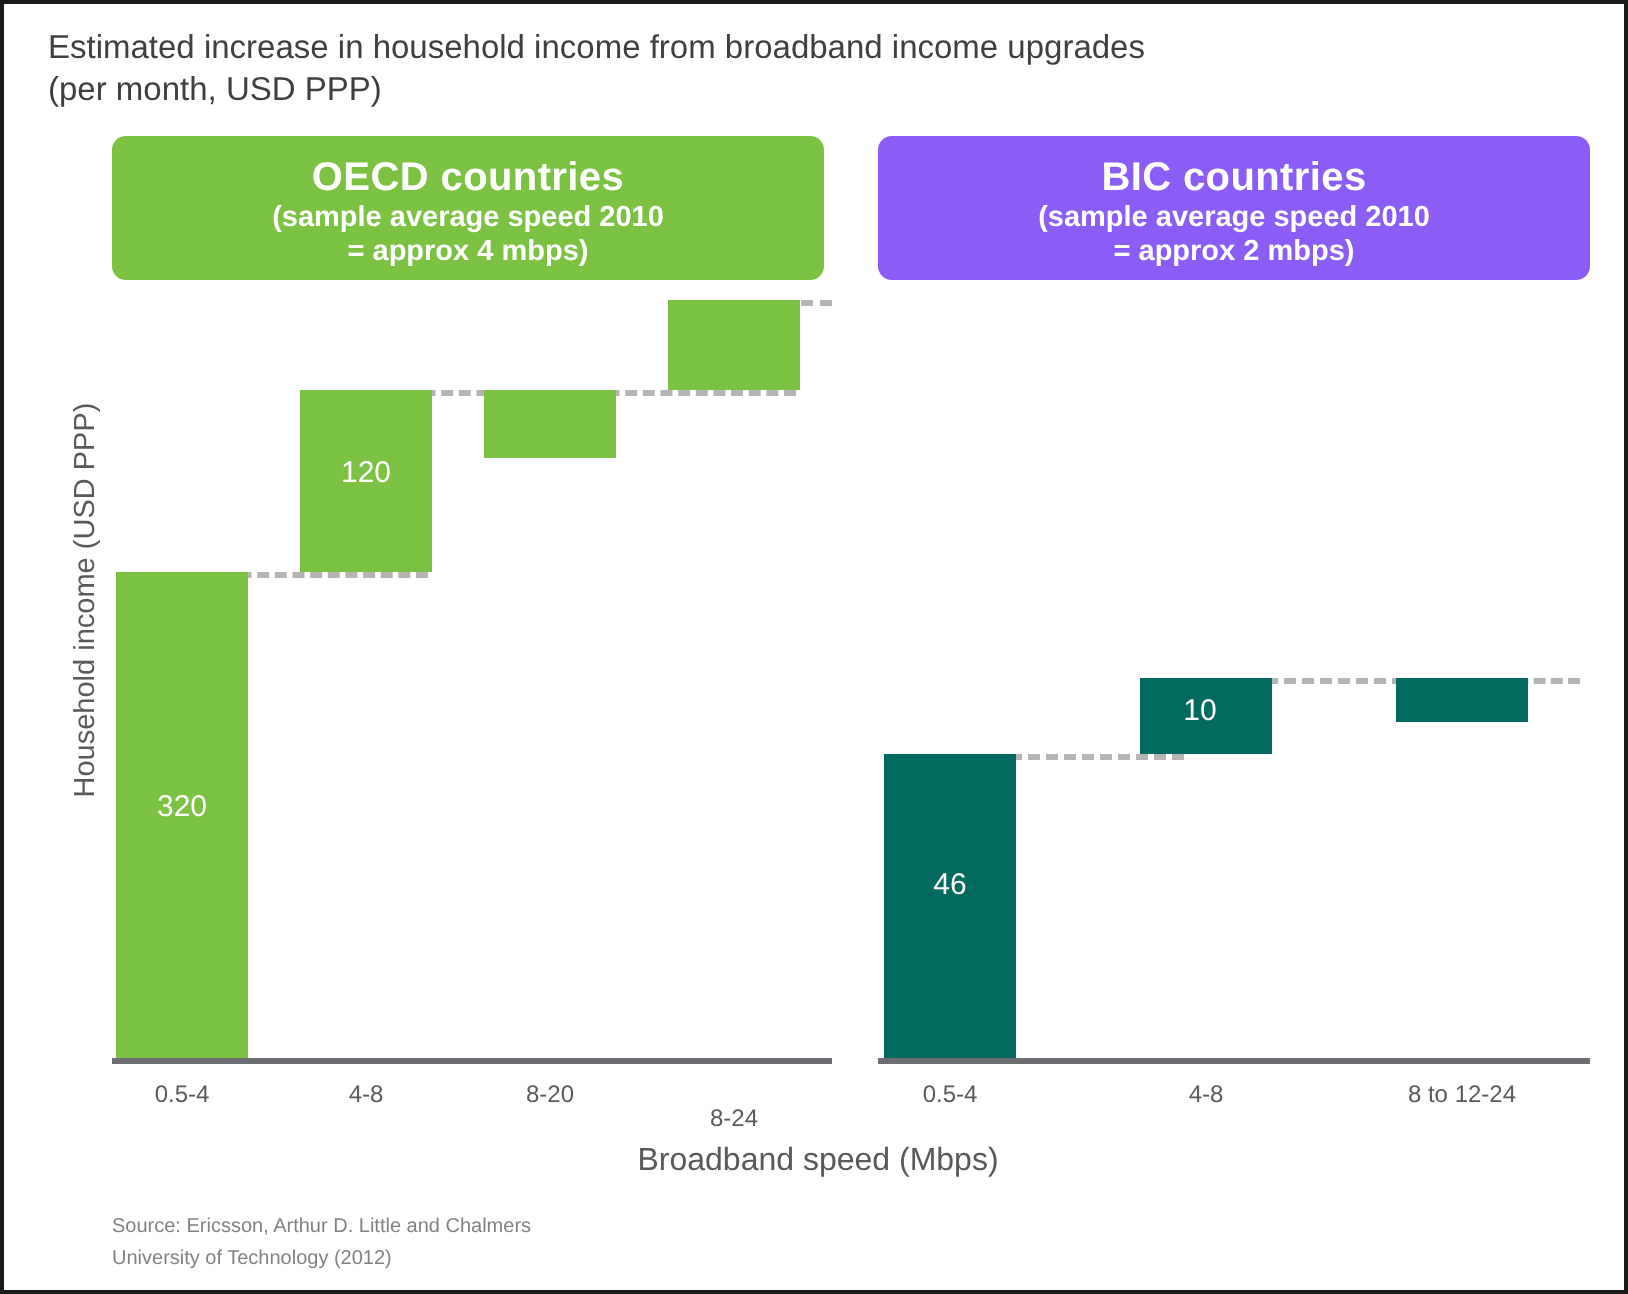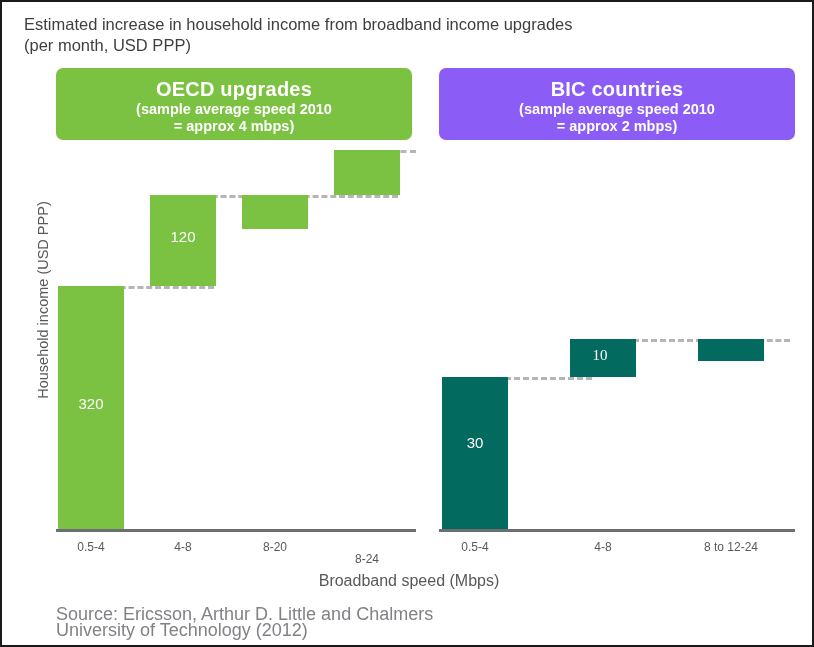--- a/index.html
+++ b/index.html
@@ -69,21 +69,21 @@
     width:814px;
     text-align:center;
     font-size:16px;
     color:#58595b;
   }
 
   
   #source{
     position:absolute;
     left:54px; top:604px;
-    font-size:18px;
+    font-size:10px;
     line-height:16px;
     color:#808285;
     white-space:pre-line;
   }
 
   
   #plot{
     position:absolute;
     left:0; top:0;
     width:814px; height:647px;
@@ -117,21 +117,21 @@
 </style>
 </head>
 <body>
 
 <div id="page">
 
   <div id="title">Estimated increase in household income from broadband income upgrades
 (per month, USD PPP)</div>
 
   <div class="banner" id="banner-oecd">
-    <div class="bn-title">OECD upgrades</div>
+    <div class="bn-title">OECD countries</div>
     <div class="bn-sub">(sample average speed 2010
 = approx 4 mbps)</div>
   </div>
 
   <div class="banner" id="banner-bic">
     <div class="bn-title">BIC countries</div>
     <div class="bn-sub">(sample average speed 2010
 = approx 2 mbps)</div>
   </div>
 
@@ -154,22 +154,22 @@
     <div class="bar-label" style="left:148px; top:226px; width:66px;">120</div>
 
     <div class="connector" style="left:440px; top:375px; width:150px;"></div>
     <div class="connector" style="left:568px; top:337px; width:150px;"></div>
     <div class="connector" style="left:696px; top:337px; width:92px;"></div>
 
     <div class="bar" style="left:440px; top:375px; width:66px; height:152px; background:#036a5f;"></div>
     <div class="bar" style="left:568px; top:337px; width:66px; height:38px;  background:#036a5f;"></div>
     <div class="bar" style="left:696px; top:337px; width:66px; height:22px;  background:#036a5f;"></div>
 
-    <div class="bar-label" style="left:440px; top:432px; width:66px;">30</div>
-    <div class="bar-label" style="left:568px; top:345px; width:60px;font-family:Liberation Serif, serif;">10</div>
+    <div class="bar-label" style="left:440px; top:432px; width:66px;">46</div>
+    <div class="bar-label" style="left:568px; top:345px; width:60px;">10</div>
 
     <div class="axis-line" style="left:54px;  top:527px; width:360px;"></div>
     <div class="axis-line" style="left:437px; top:527px; width:356px;"></div>
 
     <div class="tick-label" style="left:49px;  top:538px; width:80px;">0.5-4</div>
     <div class="tick-label" style="left:141px; top:538px; width:80px;">4-8</div>
     <div class="tick-label" style="left:233px; top:538px; width:80px;">8-20</div>
     <div class="tick-label" style="left:325px; top:550px; width:80px;">8-24</div>
 
     <div class="tick-label" style="left:433px; top:538px; width:80px;">0.5-4</div>

